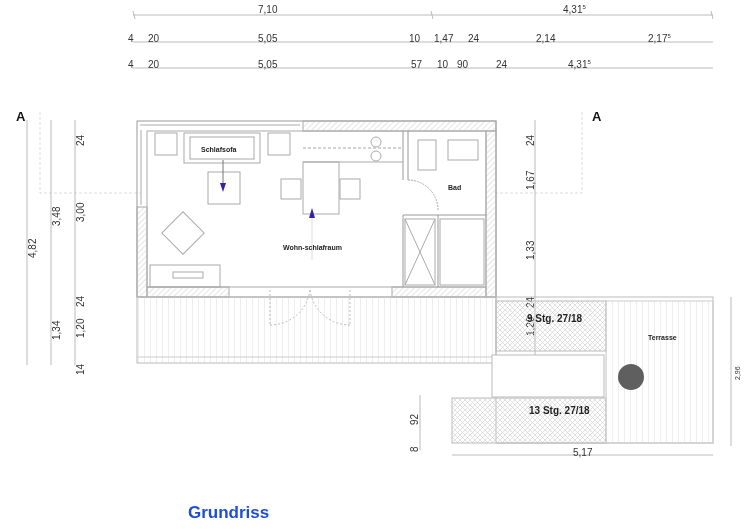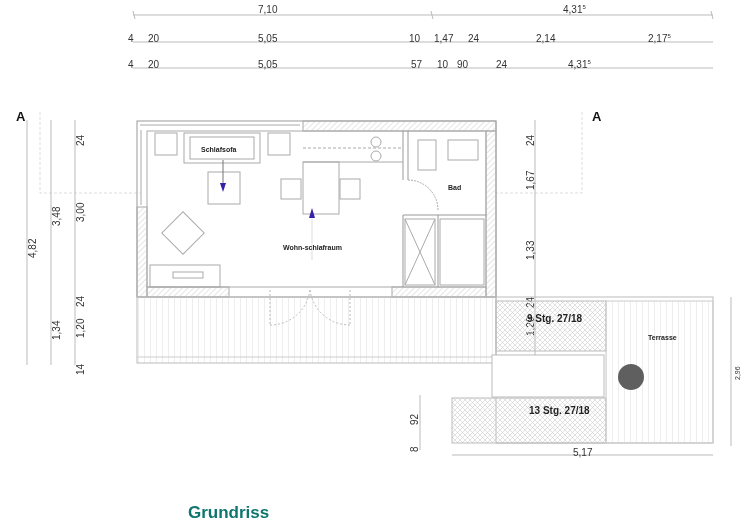--- a/index.html
+++ b/index.html
@@ -3,21 +3,21 @@
 <meta charset="utf-8">
 <style>
   html,body{margin:0;padding:0;background:#fff;}
   body{width:750px;height:529px;position:relative;overflow:hidden;font-family:"Liberation Sans",sans-serif;color:#222;}
   svg{position:absolute;left:0;top:0;}
   .dim{font-size:10px;fill:#333;font-family:"Liberation Sans",sans-serif;}
   .sup{font-size:6px;}
   .room{font-size:7px;font-weight:bold;fill:#222;font-family:"Liberation Sans",sans-serif;}
   .stair{font-size:10px;font-weight:bold;fill:#222;font-family:"Liberation Sans",sans-serif;}
   .sec{font-size:13px;font-weight:bold;fill:#111;font-family:"Liberation Sans",sans-serif;}
-  .title{position:absolute;left:188px;top:503px;font-size:17px;font-weight:bold;color:#0f766e;}
+  .title{position:absolute;left:188px;top:503px;font-size:17px;font-weight:bold;color:#1d4ed8;}
   .ln{stroke:#bbb;stroke-width:1;fill:none;}
   .wall{stroke:#999;stroke-width:1;fill:none;}
   .furn{stroke:#aaa;stroke-width:1;fill:none;}
 </style>
 </head>
 <body>
 
 <svg width="750" height="529" viewBox="0 0 750 529">
   <defs>
     <pattern id="hatch" width="4" height="4" patternUnits="userSpaceOnUse" patternTransform="rotate(45)">

